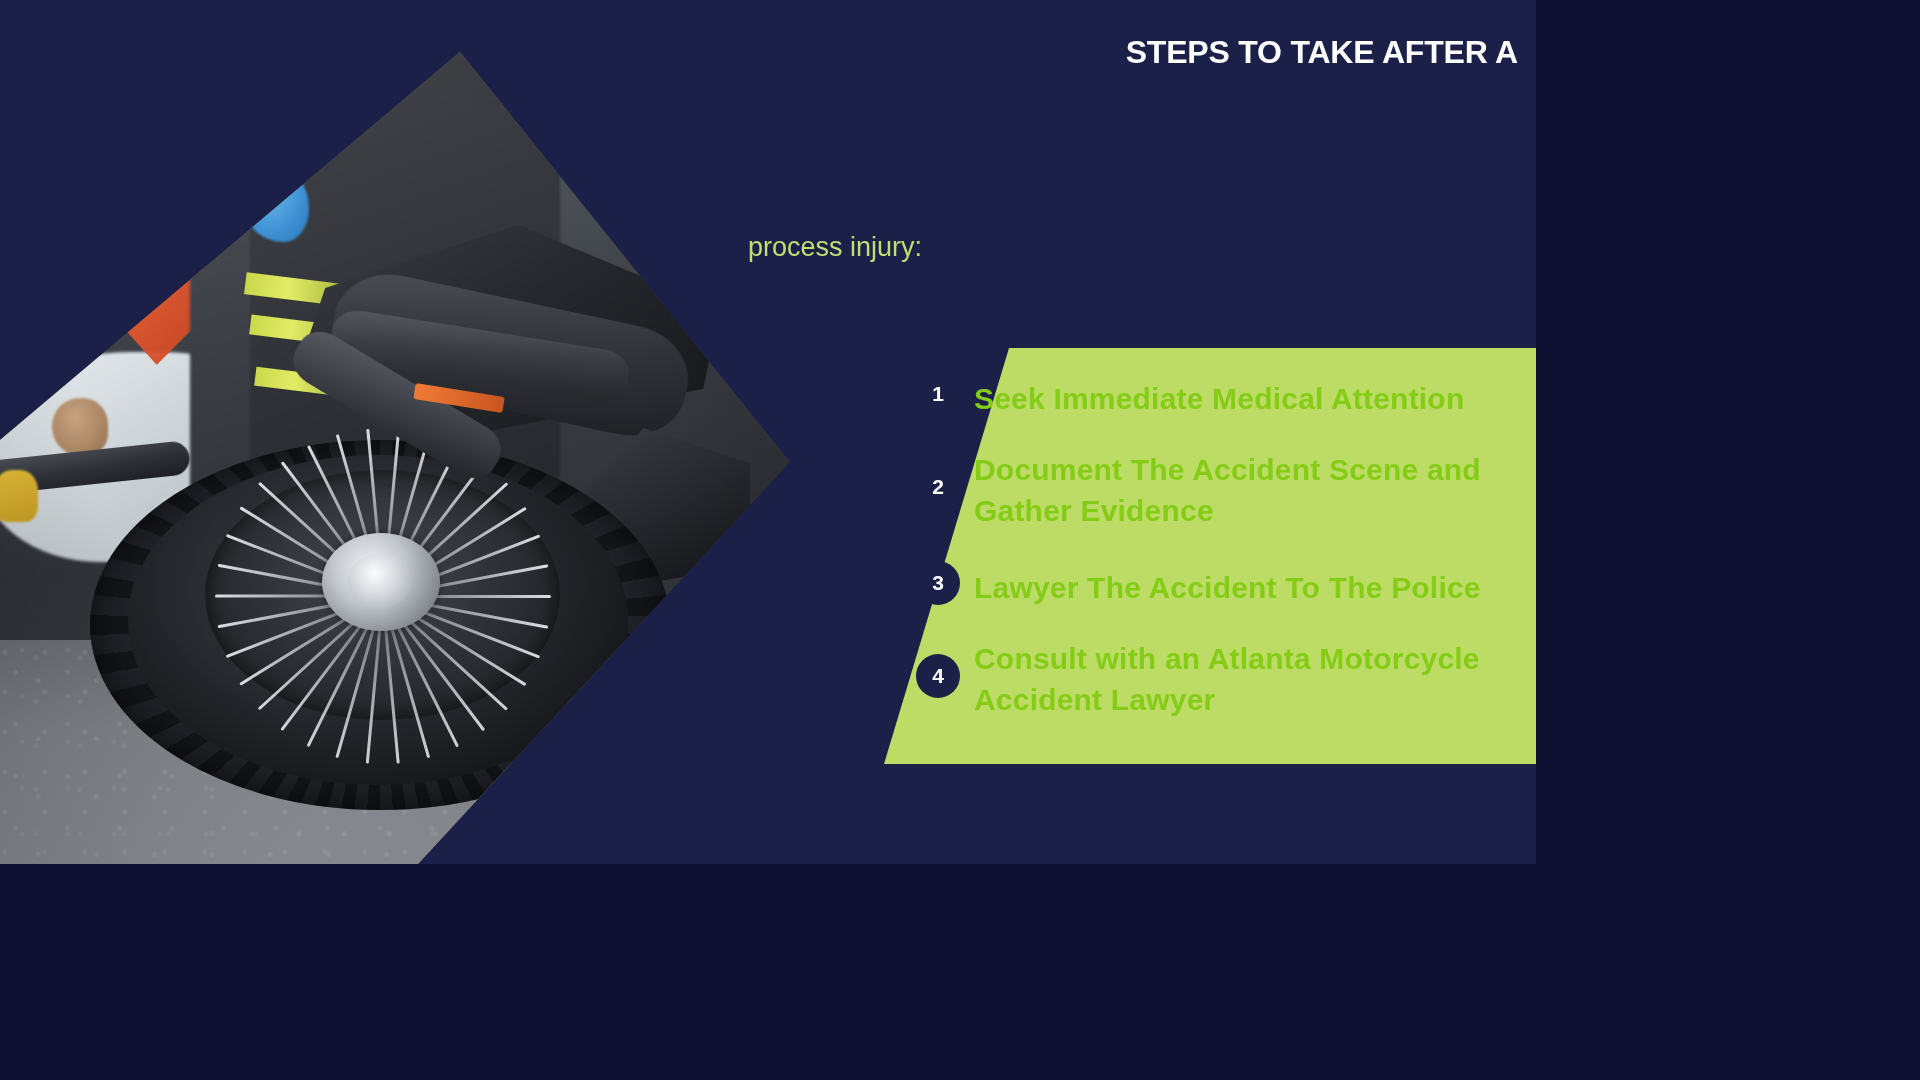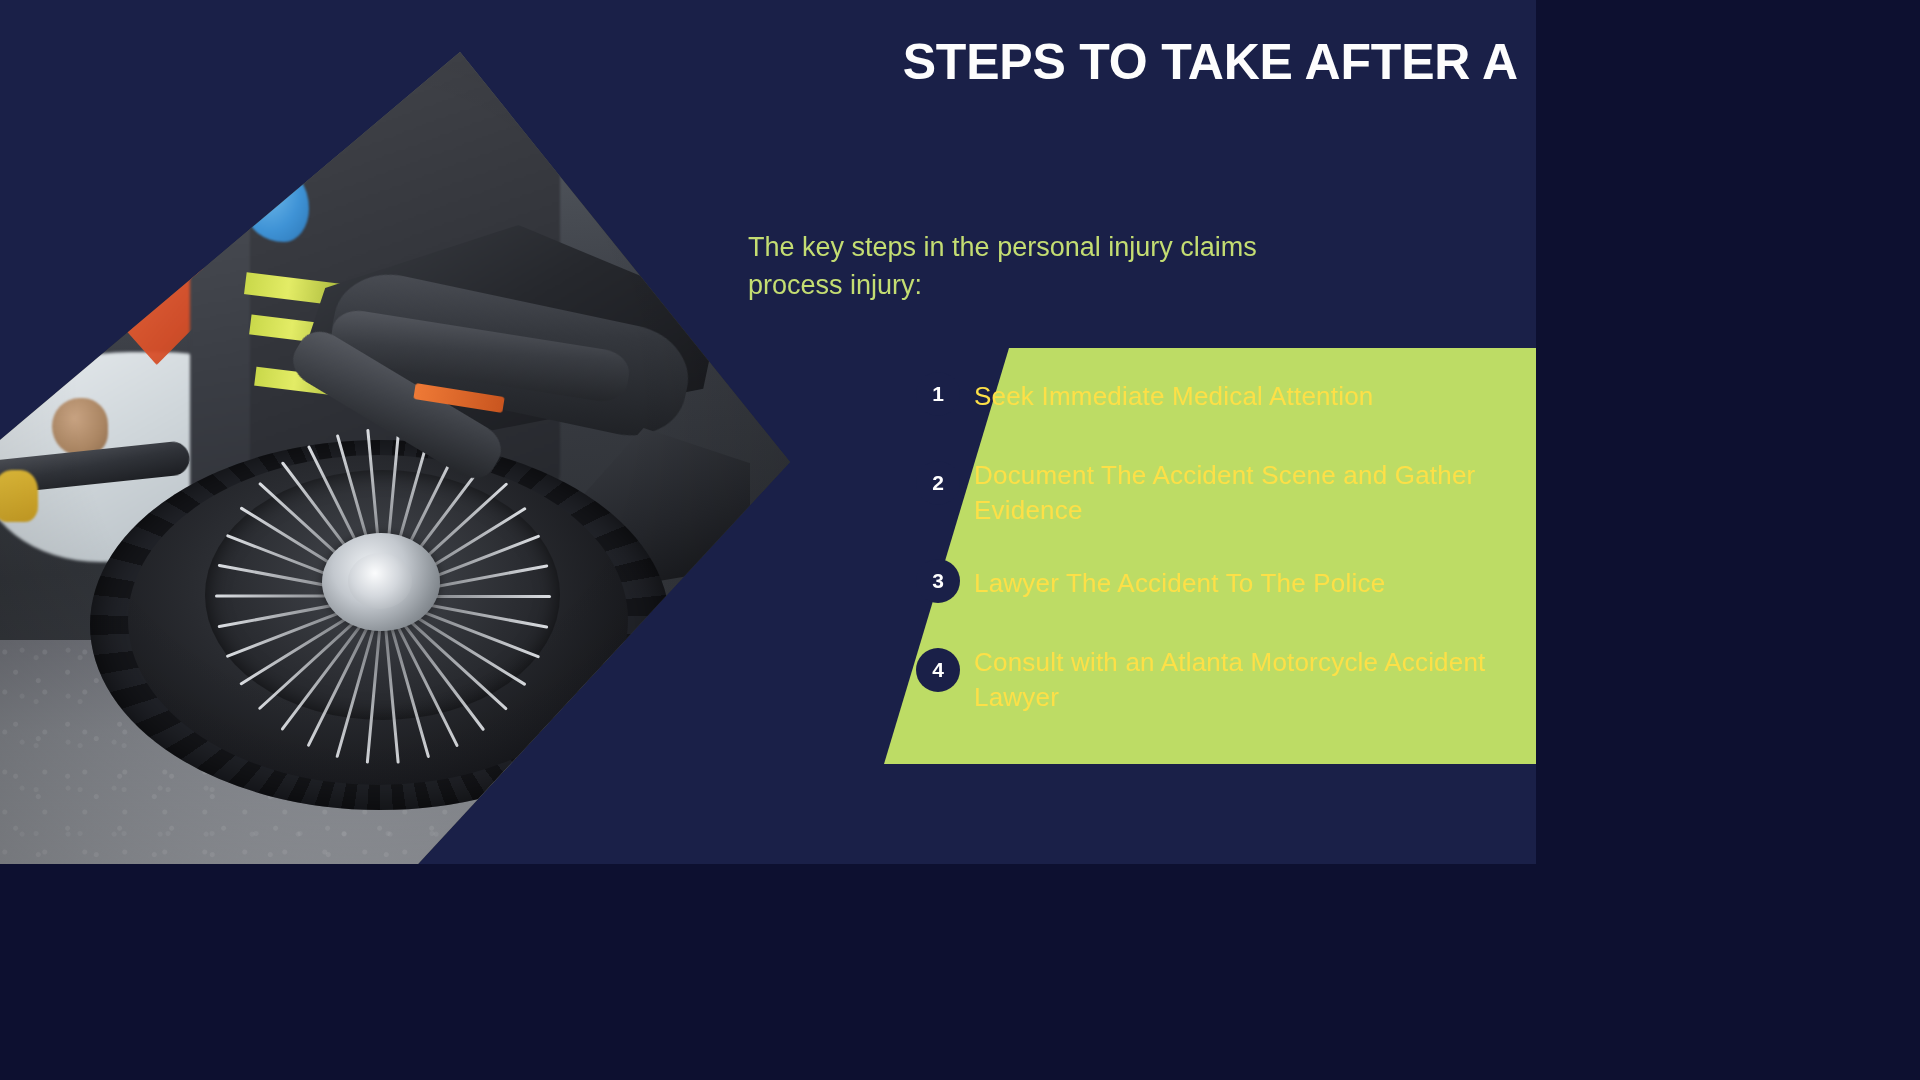--- a/index.html
+++ b/index.html
@@ -264,21 +264,21 @@
   
   .headline {
     position: absolute;
     left: 748px;
     top: 34px;
     width: 770px;
     z-index: 25;
   }
   .headline .hl-line {
     color: #fdfdfd;
-    font-size: 50px;
+    font-size: 32px;
     font-weight: 700;
     line-height: 1.13;
     letter-spacing: -0.2px;
     text-align: right;
     text-transform: uppercase;
     white-space: nowrap;
   }
 
   .subhead {
     position: absolute;
@@ -334,30 +334,30 @@
     background: #1a2048;
     color: #ffffff;
     font-size: 21px;
     font-weight: 700;
     display: flex;
     align-items: center;
     justify-content: center;
     margin-right: 14px;
   }
   .step-text {
-    color: #fde047;
-    font-size: 26px;
-    font-weight: 400;
+    color: #84cc16;
+    font-size: 30px;
+    font-weight: 700;
     line-height: 1.36;
     letter-spacing: 0.2px;
     padding-top: 7px;
     max-width: 520px;
   }
   .step-row.two-line .step-badge { margin-top: 15px; }
-  .step-row.two-line .step-text { padding-top: 0; margin-top: 12px; }
+  .step-row.two-line .step-text { padding-top: 0; }
 
 </style>
 </head>
 <body>
 
 <div id="stage">
 
   <div class="band-wrap">
     <div class="band-green"></div>
     <div class="band-line l1"></div>
@@ -429,21 +429,20 @@
       <div class="ph-vignette"></div>
     </div>
   </div>
 
 
   <div class="headline">
     <div class="hl-line">STEPS TO TAKE AFTER A</div>
   </div>
 
   <div class="subhead">
-    <div class="sh-line">The key steps in the personal injury claims</div>
     <div class="sh-line">process injury:</div>
   </div>
 
   <div class="steps-panel"></div>
 
   <div class="steps-list">
     <div class="step-row">
       <div class="step-badge">1</div>
       <div class="step-text">Seek Immediate Medical Attention</div>
     </div>

